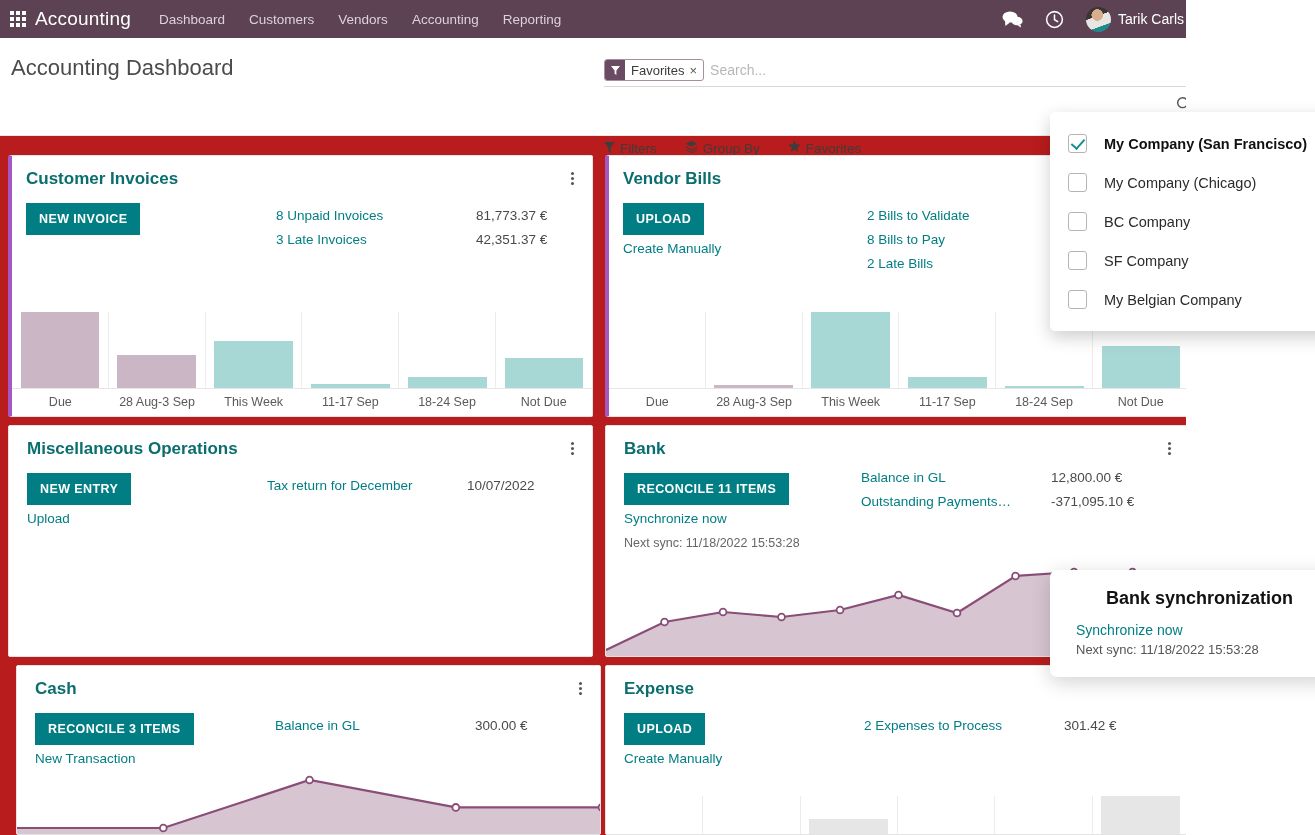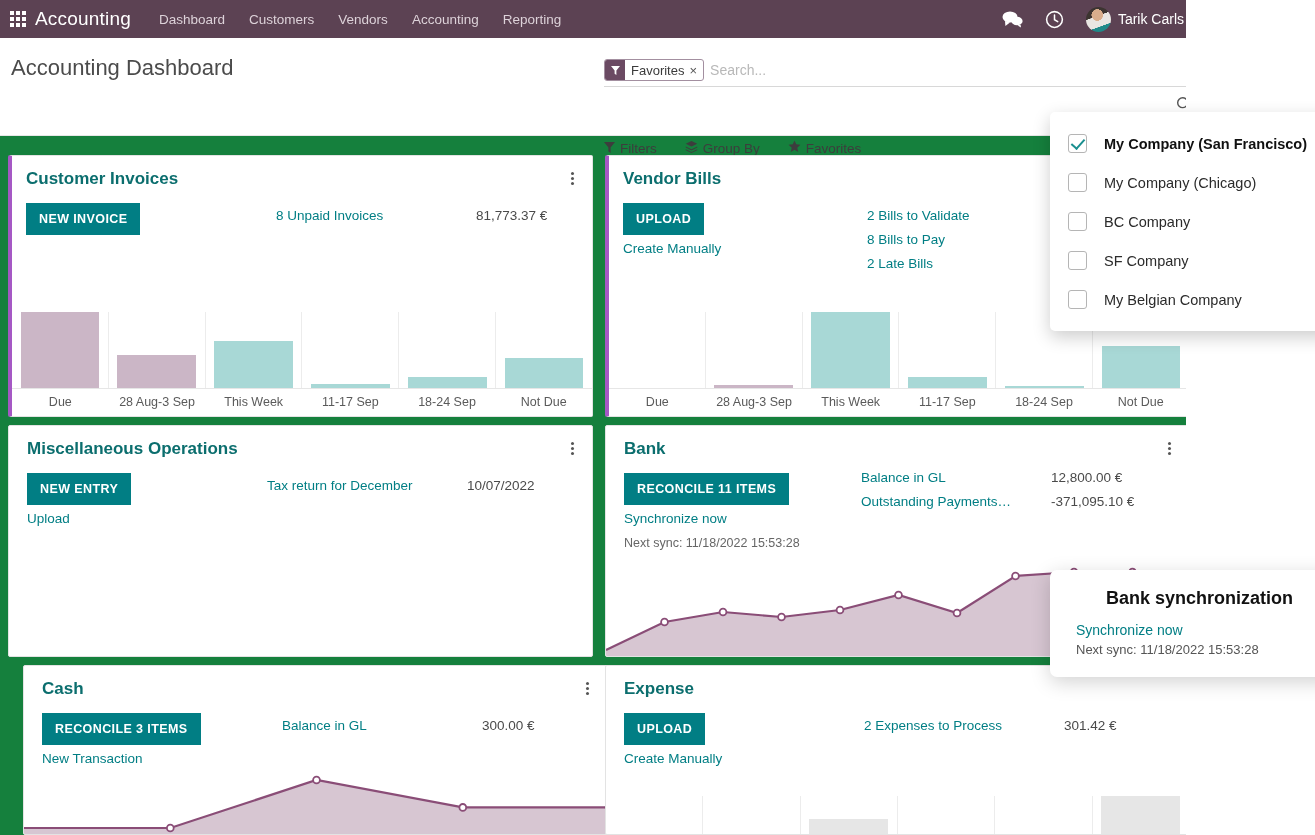--- a/index.html
+++ b/index.html
@@ -7,21 +7,21 @@
     width: 1315px; height: 835px;
     font-family: "Liberation Sans", sans-serif;
     background: #ffffff;
     overflow: hidden;
   }
 
   
   #app {
     position: absolute; left: 0; top: 0;
     width: 1186px; height: 835px;
-    background: #15803d;
+    background: #b91c1c;
     overflow: hidden;
   }
 
   
   #navbar {
     position: absolute; left: 0; top: 0;
     width: 1186px; height: 38px;
     background: #5c4253;
     display: flex; align-items: center;
     color: #ffffff;
@@ -279,20 +279,24 @@
           <i></i>
           <i></i>
         </div>
 
       <button class="btn-primary" style="left:14px; top:47px;">NEW INVOICE</button>
 
       <div class="stats" style="left:264px; top:48px; width:303px;">
         <div class="stat-row">
           <span class="stat-label" style="width:200px;">8 Unpaid Invoices</span>
           <span class="stat-value" style="width:103px;">81,773.37 €</span>
+        </div>
+        <div class="stat-row">
+          <span class="stat-label" style="width:200px;">3 Late Invoices</span>
+          <span class="stat-value" style="width:103px;">42,351.37 €</span>
         </div>
       </div>
 
       <div class="barchart">
         <div class="bars">
             <div class="bcol">
               <div class="bar past" style="height: 100%;"></div>
             </div>
             <div class="bcol">
               <div class="bar past" style="height: 44%;"></div>
@@ -429,21 +433,21 @@
             <circle cx="292.5" cy="29.0" r="3.4" fill="#fff" stroke="#8a4d77" stroke-width="1.8"></circle>
             <circle cx="351.0" cy="47.0" r="3.4" fill="#fff" stroke="#8a4d77" stroke-width="1.8"></circle>
             <circle cx="409.5" cy="10.0" r="3.4" fill="#fff" stroke="#8a4d77" stroke-width="1.8"></circle>
             <circle cx="468.0" cy="6.0" r="3.4" fill="#fff" stroke="#8a4d77" stroke-width="1.8"></circle>
             <circle cx="526.5" cy="6.0" r="3.4" fill="#fff" stroke="#8a4d77" stroke-width="1.8"></circle>
             <circle cx="585.0" cy="6.0" r="3.4" fill="#fff" stroke="#8a4d77" stroke-width="1.8"></circle>
           </g>
       </svg>
     </div>
 
-    <div class="card" style="left:23px; top:517px; width:585px; height:170px;">
+    <div class="card" style="left:16px; top:517px; width:585px; height:170px;">
       <div class="card-title">Cash</div>
       <div class="kebab">
           <i></i>
           <i></i>
           <i></i>
         </div>
 
       <button class="btn-primary" style="left:18px; top:47px;">RECONCILE 3 ITEMS</button>
       <div class="link-sub" style="left:18px; top:85px;">New Transaction</div>
 

